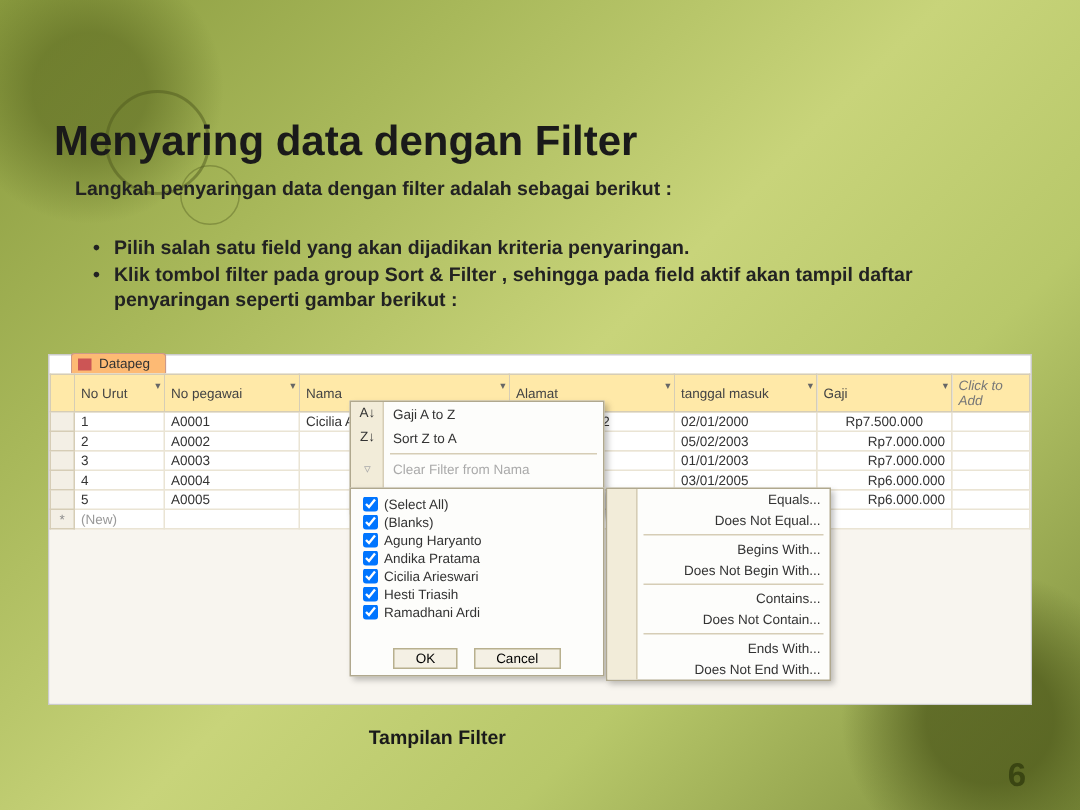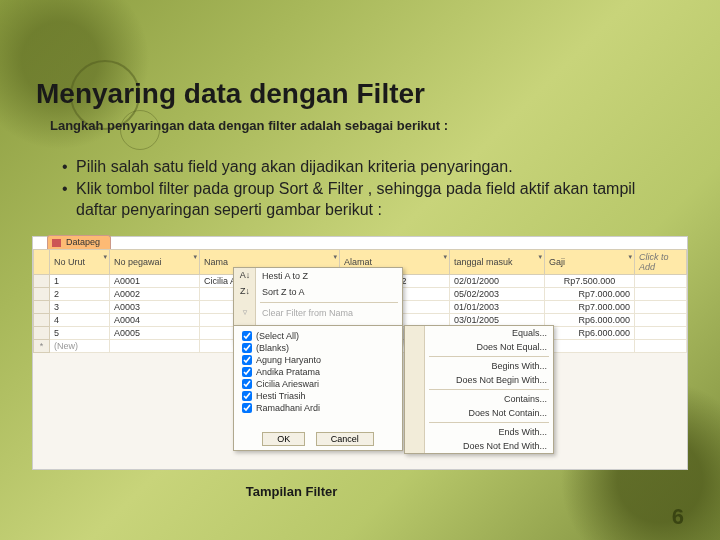--- a/index.html
+++ b/index.html
@@ -25,21 +25,21 @@
   .title {
     position: absolute; top: 78px; left: 36px;
     font-size: 28px; font-weight: bold; color: #1a1a1a;
   }
   .subtitle {
     position: absolute; top: 118px; left: 50px;
     font-size: 13px; font-weight: bold; color: #222;
   }
   .bullets {
     position: absolute; top: 156px; left: 62px; width: 600px;
-    font-size: 16px; font-weight: normal; color: #222; line-height: 1.35;
+    font-size: 13px; font-weight: bold; color: #222; line-height: 1.35;
   }
   .bullets li { list-style: none; position: relative; padding-left: 14px; }
   .bullets li::before { content:"•"; position:absolute; left:0; }
   
   .screenshot {
     position: absolute; top: 236px; left: 32px; width: 656px; height: 234px;
     background: #fff; border: 1px solid #ccc; font-size: 9px; color: #333;
   }
   
   .tab {
@@ -198,21 +198,21 @@
               <td></td>
               <td></td>
               <td></td>
               <td></td>
             </tr>
       </tbody>
         </table>
 
       <div class="context-menu">
         <div class="strip"></div>
-        <div class="cm-item"><span class="cm-icon">A↓</span><span>Hesti A to Z</span></div>
+        <div class="cm-item"><span class="cm-icon">A↓</span><span>Gaji A to Z</span></div>
         <div class="cm-item"><span class="cm-icon">Z↓</span><span>Sort Z to A</span></div>
         <div class="cm-sep"></div>
         <div class="cm-item disabled"><span class="cm-icon">▿</span><span>Clear Filter from Nama</span></div>
         <div class="cm-item"><span>Text Filters</span><span style="position:absolute;right:6px">▸</span></div>
         <div class="cm-sep"></div>
       </div>
 
       <div class="filter-panel">
         <div class="filter-list">
           <div class="fi">

